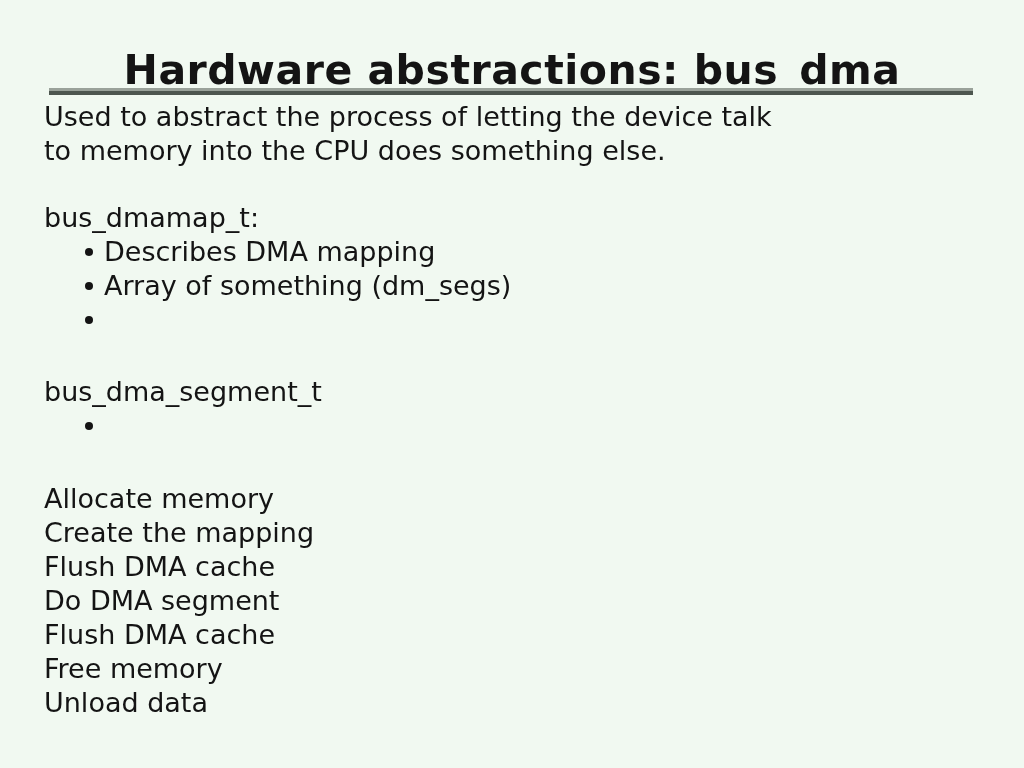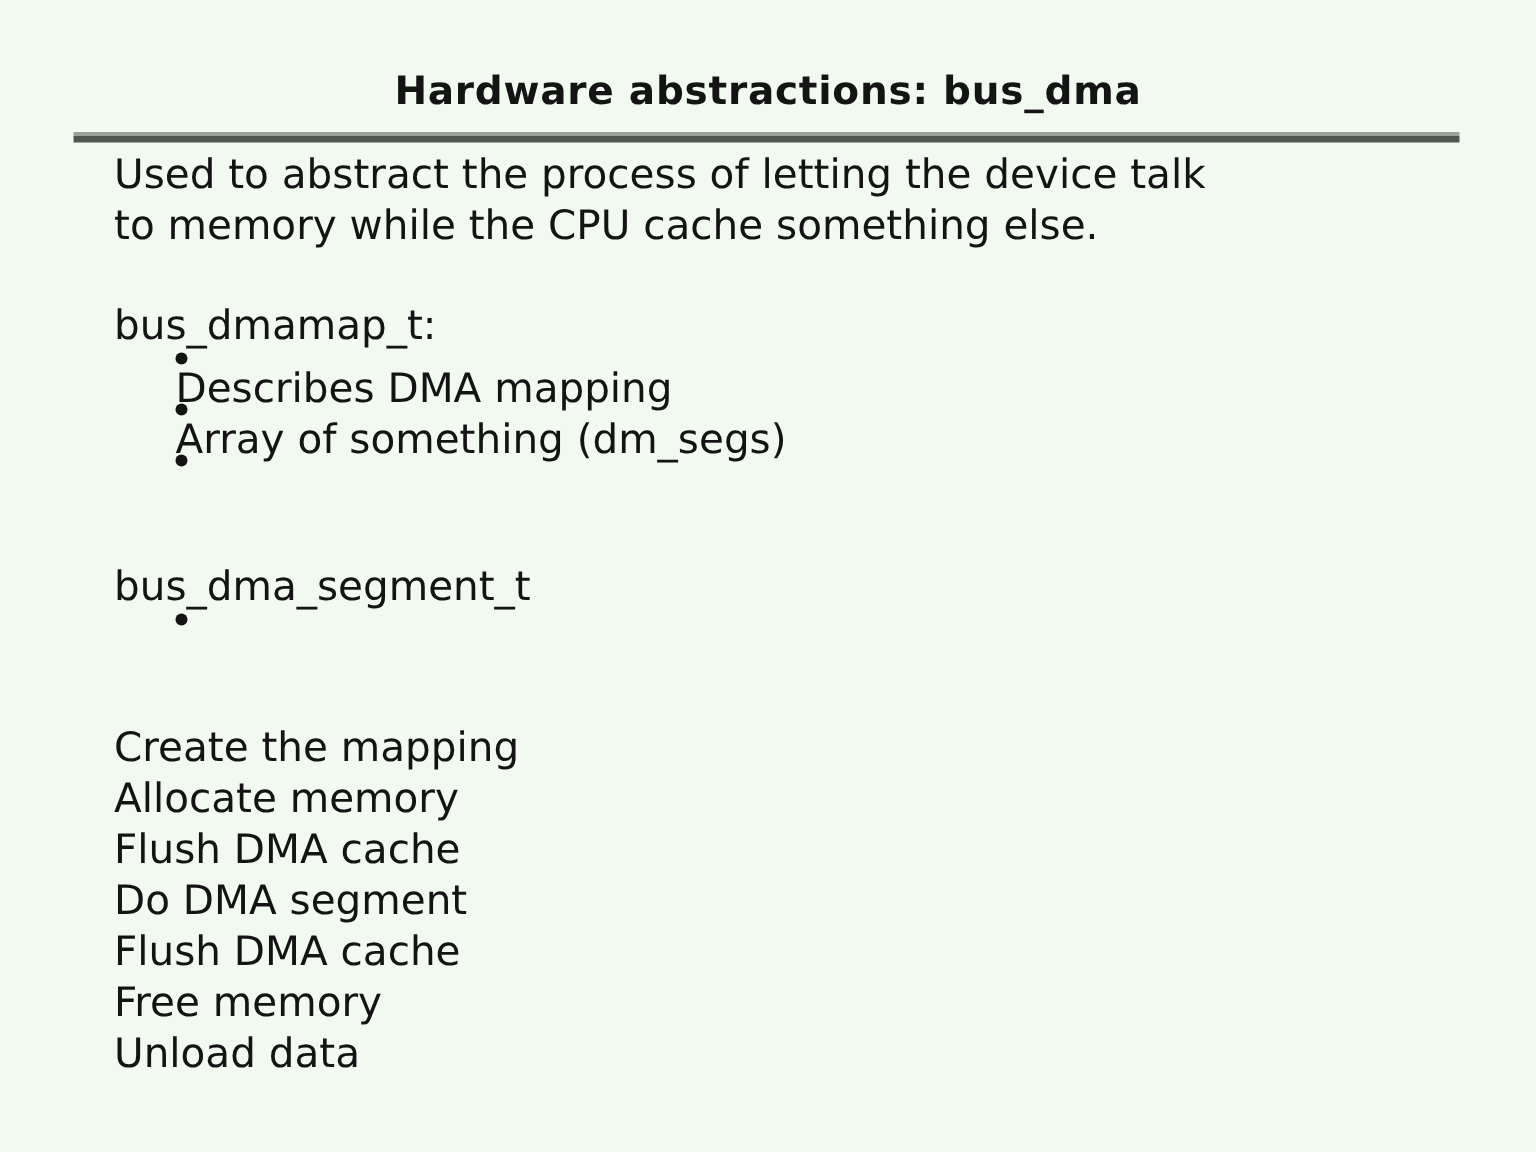--- a/index.html
+++ b/index.html
@@ -16,52 +16,51 @@
     position: relative;
     width: 1024px;
     height: 768px;
   }
   .slide-title {
     position: absolute;
     top: 46px;
     left: 0;
     width: 100%;
     text-align: center;
-    font-size: 26px;
+    font-size: 41px;
     font-weight: bold;
     letter-spacing: 0.5px;
     white-space: nowrap;
   }
   .title-rule {
     position: absolute;
     top: 88px;
     left: 49px;
     width: 924px;
     height: 7px;
     background: linear-gradient(to bottom, #9aa29a 0%, #9aa29a 42%, #4d564f 42%, #4d564f 100%);
   }
   .content {
     position: absolute;
     top: 100px;
-    left: 76px;
+    left: 44px;
     width: 920px;
     font-size: 27px;
     line-height: 34px;
   }
   .line {
     height: 34px;
     white-space: nowrap;
   }
   .bullet-line {
     height: 34px;
     padding-left: 41px;
     white-space: nowrap;
     display: flex;
-    align-items: flex-start;
-    flex-direction: column;
+    align-items: center;
   }
   .dot {
     display: inline-block;
     width: 8px;
     height: 8px;
     border-radius: 50%;
     background: #141414;
     margin-right: 11px;
     flex: 0 0 auto;
   }
@@ -78,21 +77,21 @@
 
 <div class="slide">
 
   <div class="slide-title">Hardware abstractions: bus_dma</div>
 
   <div class="title-rule"></div>
 
   <div class="content">
 
     <div class="line">Used to abstract the process of letting the device talk</div>
-    <div class="line">to memory while the CPU cache something else.</div>
+    <div class="line">to memory into the CPU does something else.</div>
 
     <div class="spacer-a"></div>
 
     <div class="line">bus_dmamap_t:</div>
 
     <div class="bullet-line">
       <span class="dot"></span>
       <span class="bullet-text">Describes DMA mapping</span>
     </div>
     <div class="bullet-line">
@@ -106,22 +105,22 @@
     <div class="spacer-b"></div>
 
     <div class="line">bus_dma_segment_t</div>
 
     <div class="bullet-line">
       <span class="dot"></span>
     </div>
 
     <div class="spacer-c"></div>
 
+    <div class="line">Allocate memory</div>
     <div class="line">Create the mapping</div>
-    <div class="line">Allocate memory</div>
     <div class="line">Flush DMA cache</div>
     <div class="line">Do DMA segment</div>
     <div class="line">Flush DMA cache</div>
     <div class="line">Free memory</div>
     <div class="line">Unload data</div>
 
   </div>
 </div>
 
 </body></html>

